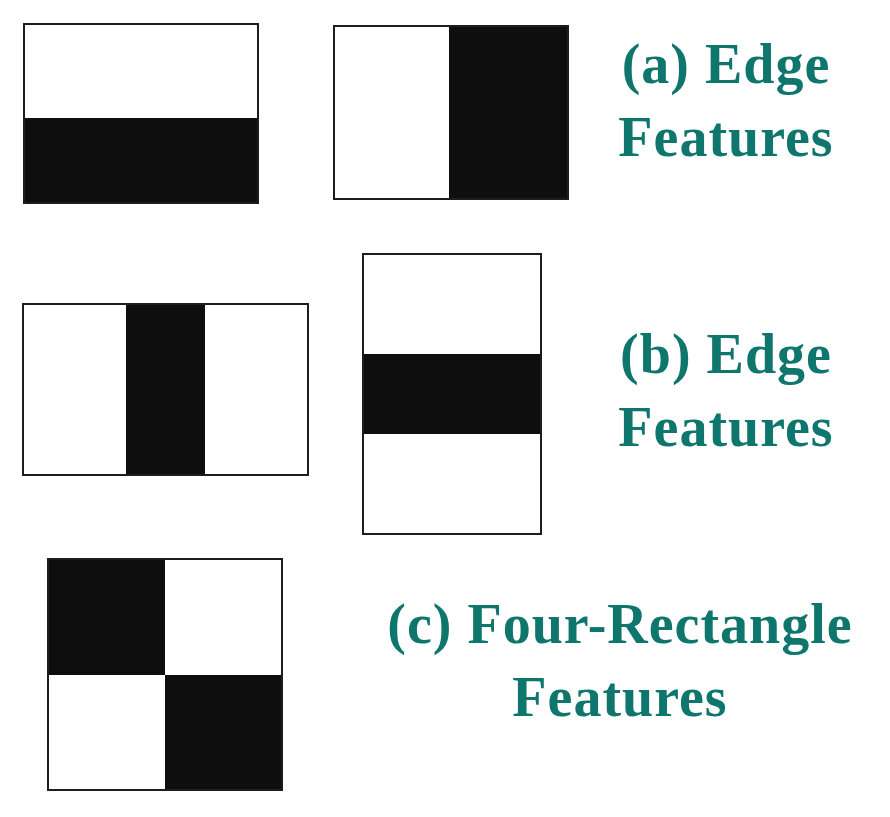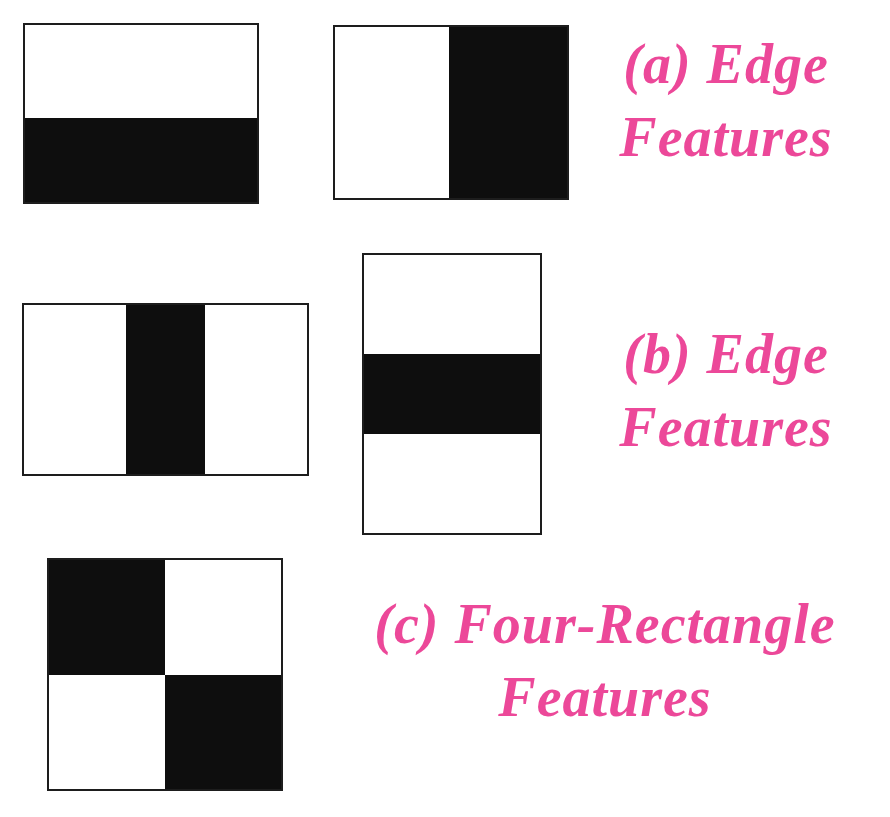--- a/index.html
+++ b/index.html
@@ -36,27 +36,26 @@
   .f-line-h   { left: 362px; top: 253px; width: 180px; height: 282px; }
   .f-four     { left: 47px;  top: 558px; width: 236px; height: 233px; }
 
   .label {
     position: absolute;
     font-weight: bold;
     font-size: 56px;
     line-height: 1.3;
     letter-spacing: 1px;
     text-align: center;
-    color: #ec4899;
+    color: #0f766e;
     white-space: nowrap;
-    font-style: italic;
   }
   .label-a { left: 576px; top: 28px;  width: 300px; }
   .label-b { left: 576px; top: 318px; width: 300px; }
-  .label-c { left: 345px; top: 588px; width: 520px; }
+  .label-c { left: 360px; top: 588px; width: 520px; }
 </style>
 </head>
 <body style="background: rgb(255, 255, 255);">
 
 <div class="canvas">
 
   <div class="feature f-edge-h" style="border-color: rgb(29, 29, 29); flex-direction: column;">
       <div style="background: rgb(255, 255, 255); flex: 0 0 52.5%;"></div>
       <div style="background: rgb(14, 14, 14); flex: 1 1 auto;"></div>
     </div>

